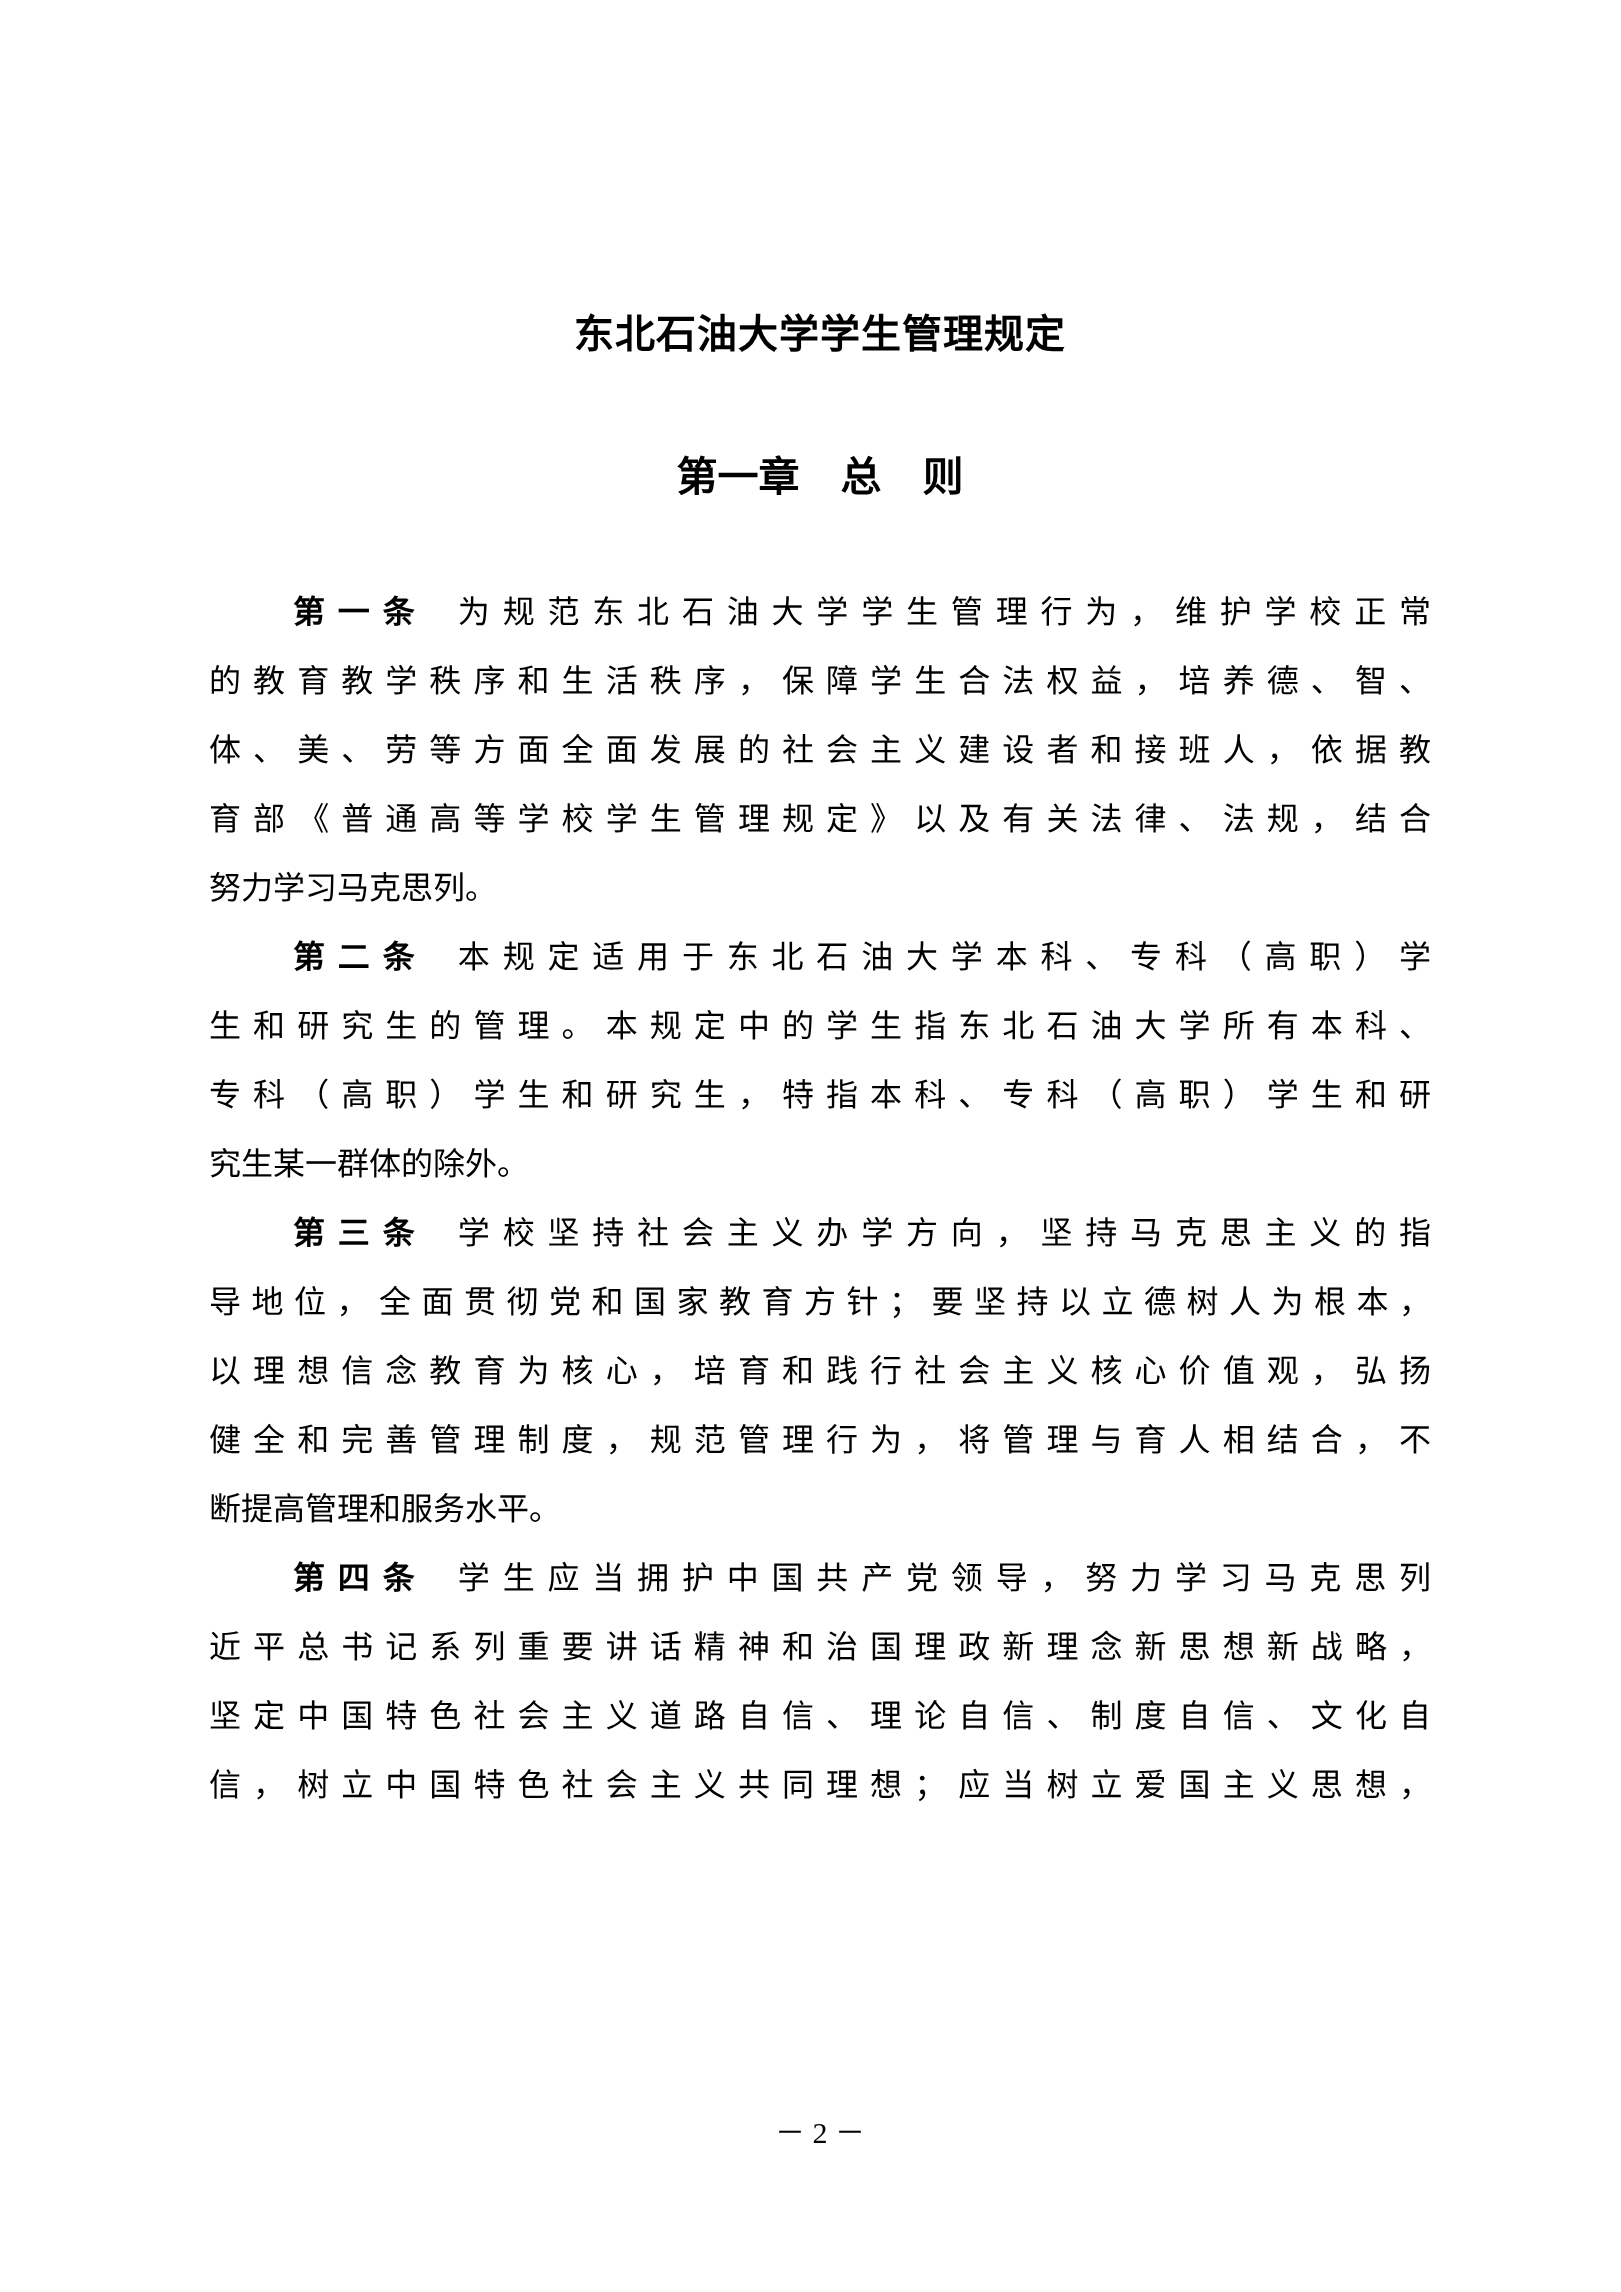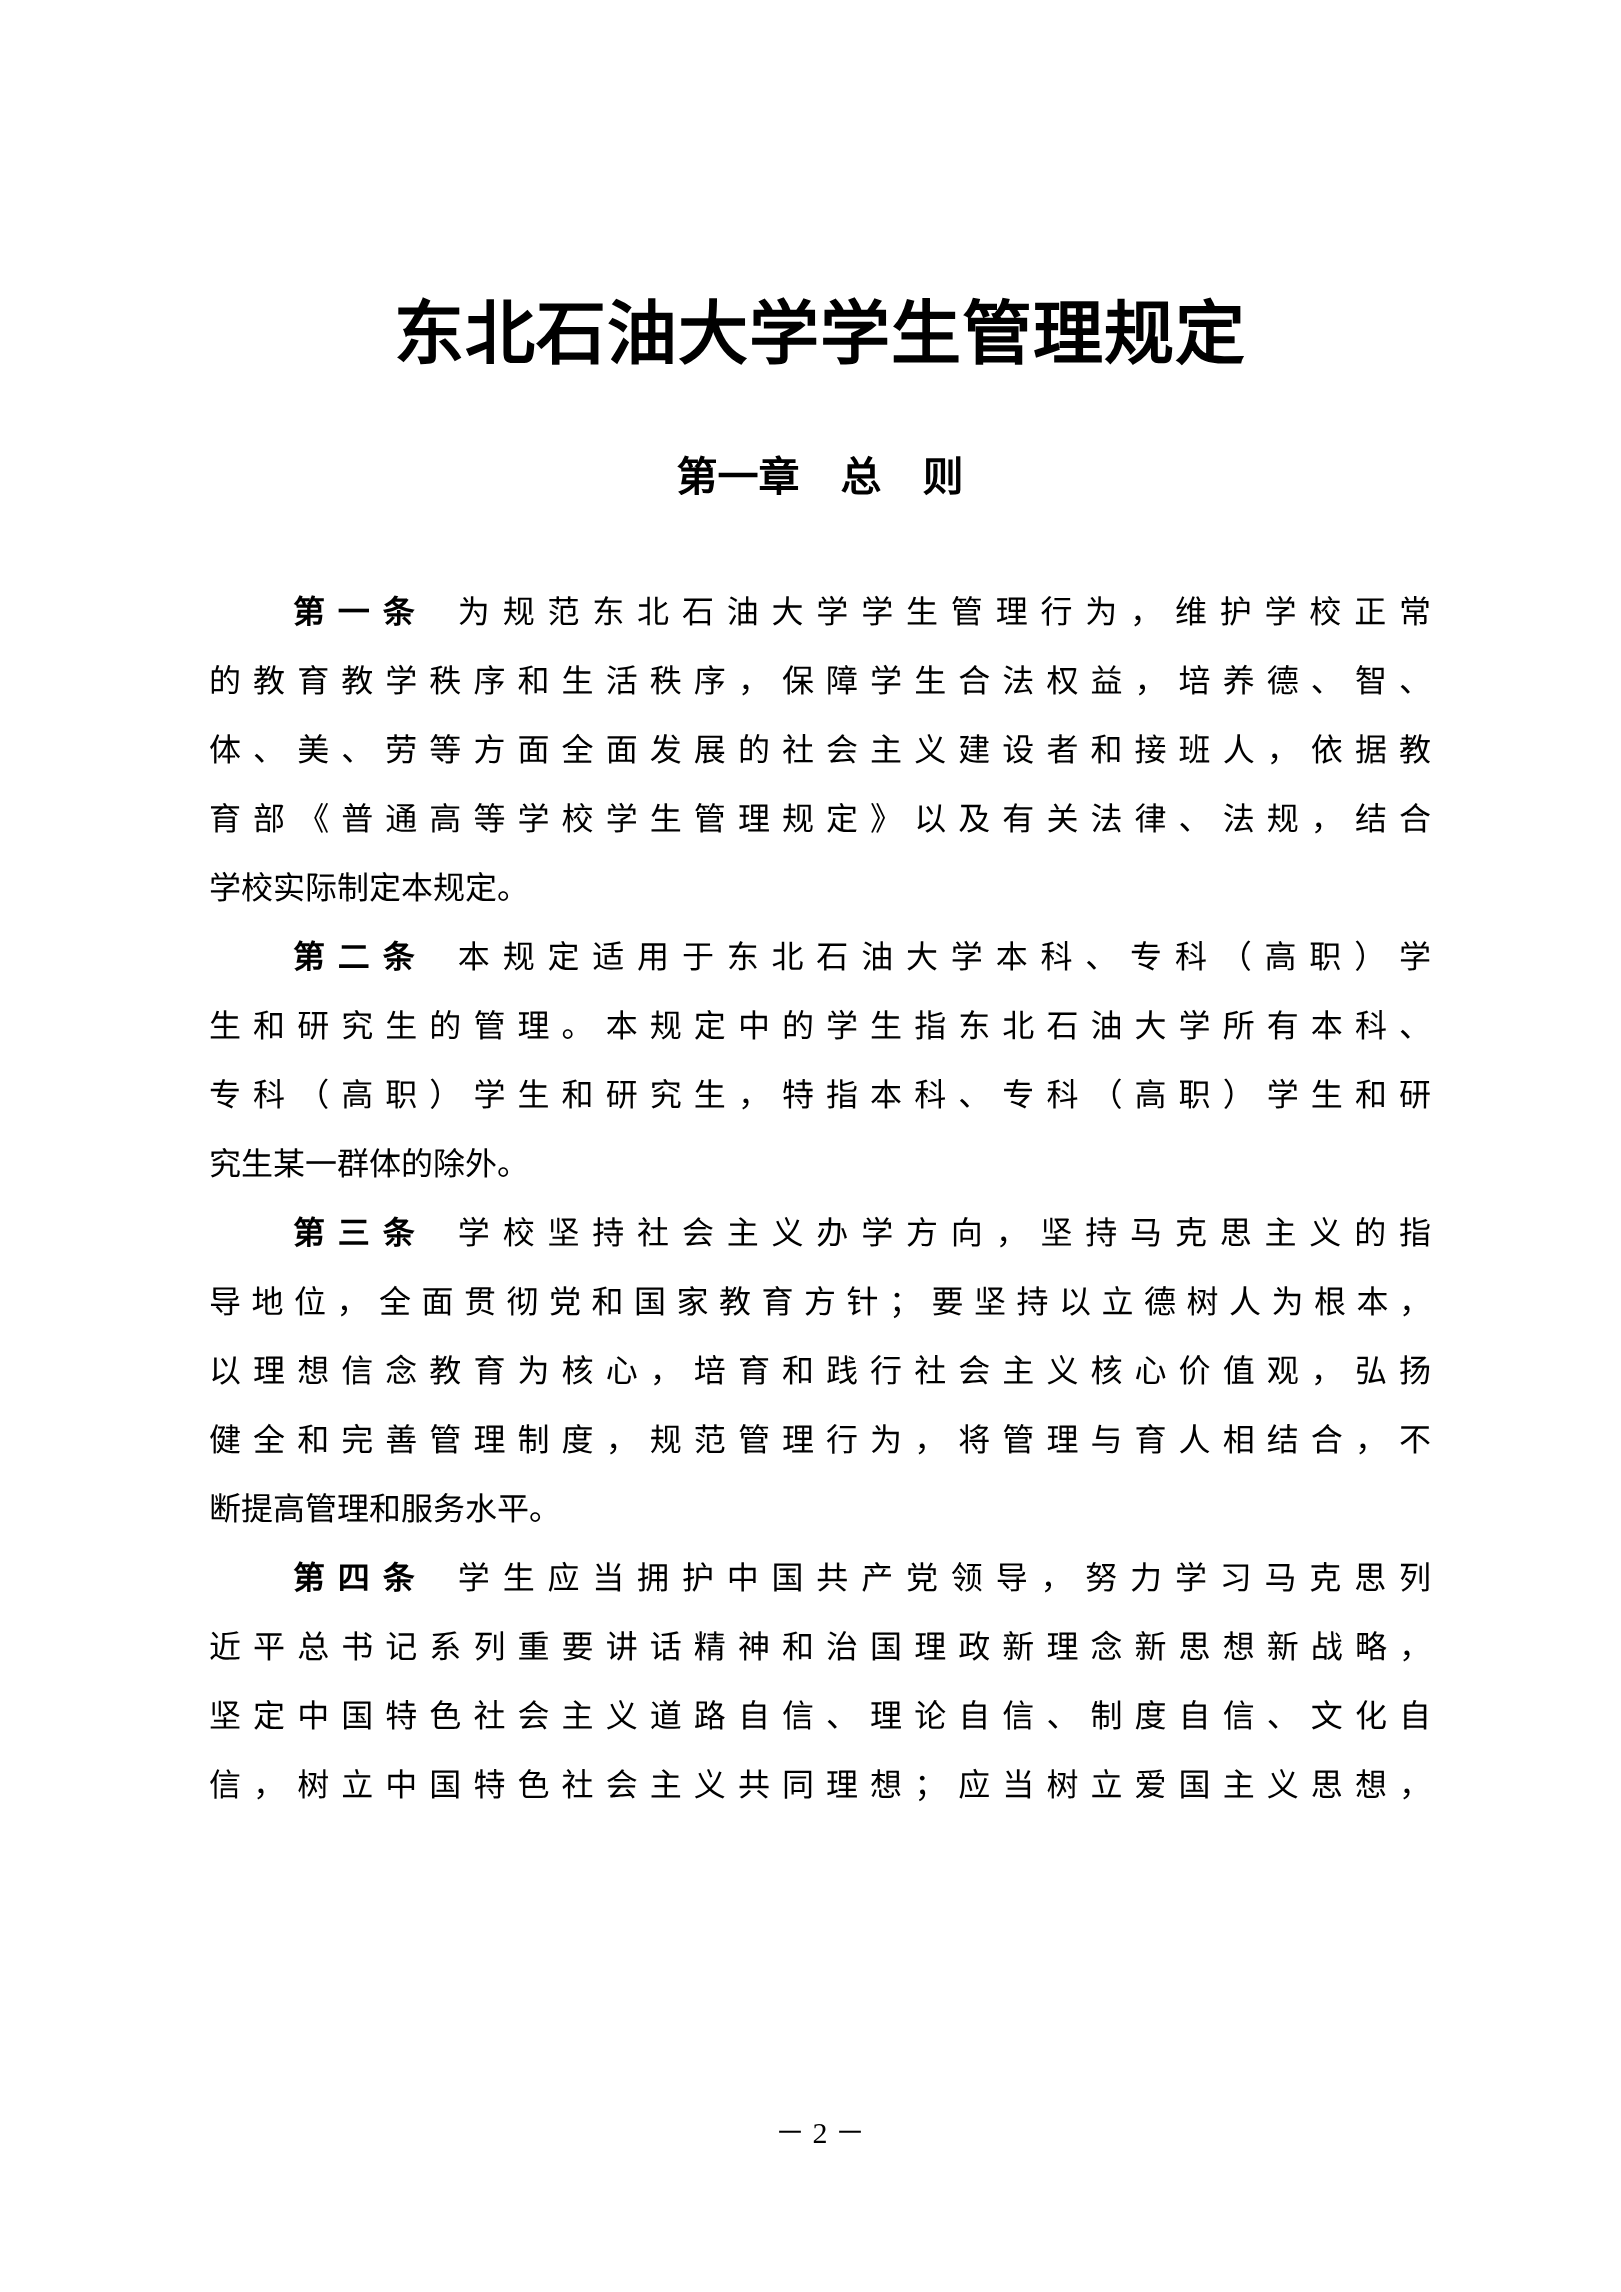--- a/index.html
+++ b/index.html
@@ -14,21 +14,21 @@
   }
   .title {
     position: absolute;
     top: 298px;
     left: 209px;
     width: 1222px;
     margin: 0;
     text-align: center;
     font-family: "Liberation Serif", "DejaVu Serif", serif;
     font-weight: bold;
-    font-size: 70px;
+    font-size: 40px;
     line-height: 73px;
     letter-spacing: 1px;
     white-space: nowrap;
   }
   .chapter {
     position: absolute;
     top: 451px;
     left: 209px;
     width: 1222px;
     margin: 0;
@@ -72,21 +72,21 @@
 <body>
 
 <div class="page">
   <h1 class="title">东北石油大学学生管理规定</h1>
   <h2 class="chapter">第一章　总　则</h2>
   <div class="body-text" id="body-text">
       <div class="line first"><b class="label">第一条</b>为规范东北石油大学学生管理行为，维护学校正常</div>
       <div class="line">的教育教学秩序和生活秩序，保障学生合法权益，培养德、智、</div>
       <div class="line">体、美、劳等方面全面发展的社会主义建设者和接班人，依据教</div>
       <div class="line">育部《普通高等学校学生管理规定》以及有关法律、法规，结合</div>
-      <div class="line para-end">学校实际制定本规定。</div>
+      <div class="line para-end">努力学习马克思列。</div>
       <div class="line first"><b class="label">第二条</b>本规定适用于东北石油大学本科、专科（高职）学</div>
       <div class="line">生和研究生的管理。本规定中的学生指东北石油大学所有本科、</div>
       <div class="line">专科（高职）学生和研究生，特指本科、专科（高职）学生和研</div>
       <div class="line para-end">究生某一群体的除外。</div>
       <div class="line first"><b class="label">第三条</b>学校坚持社会主义办学方向，坚持马克思主义的指</div>
       <div class="line">导地位，全面贯彻党和国家教育方针；要坚持以立德树人为根本，</div>
       <div class="line">以理想信念教育为核心，培育和践行社会主义核心价值观，弘扬</div>
       <div class="line">健全和完善管理制度，规范管理行为，将管理与育人相结合，不</div>
       <div class="line para-end">断提高管理和服务水平。</div>
       <div class="line first"><b class="label">第四条</b>学生应当拥护中国共产党领导，努力学习马克思列</div>

